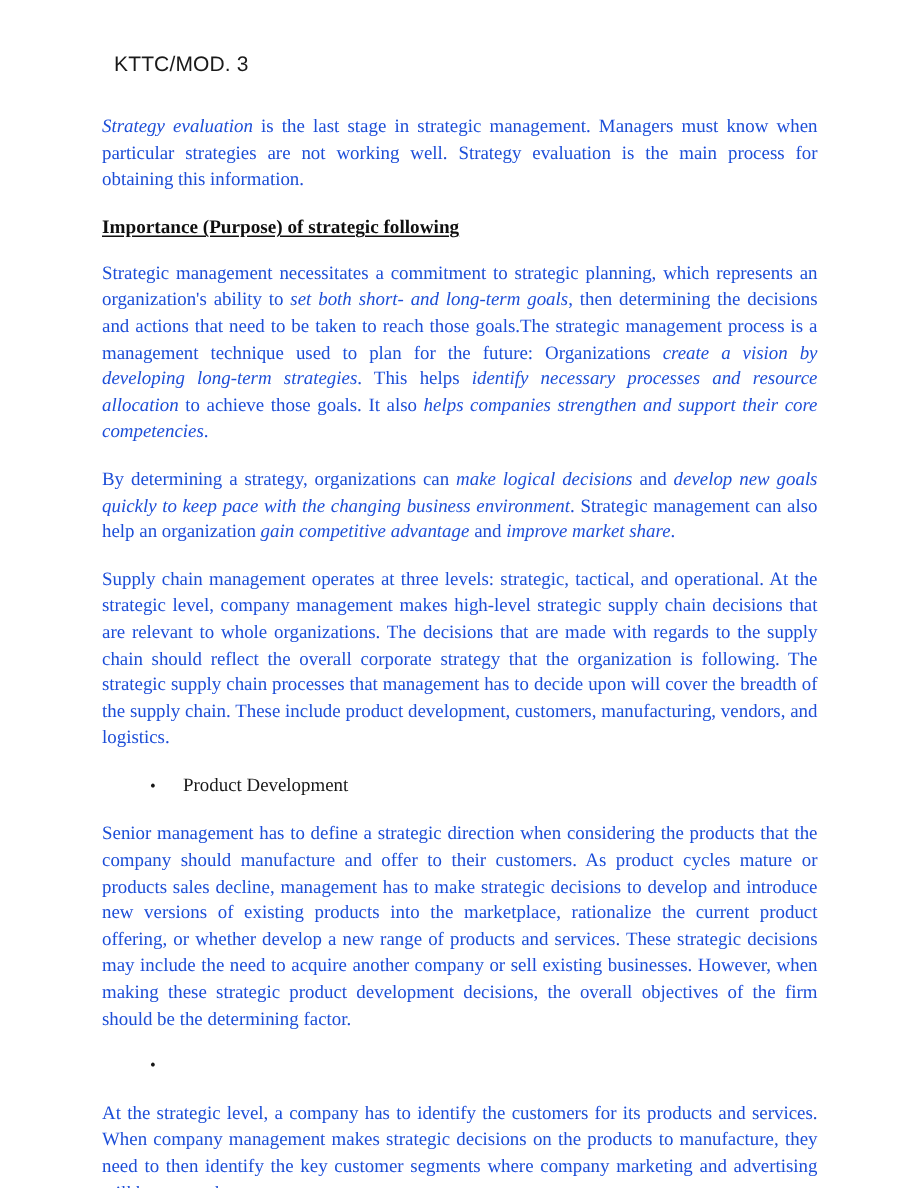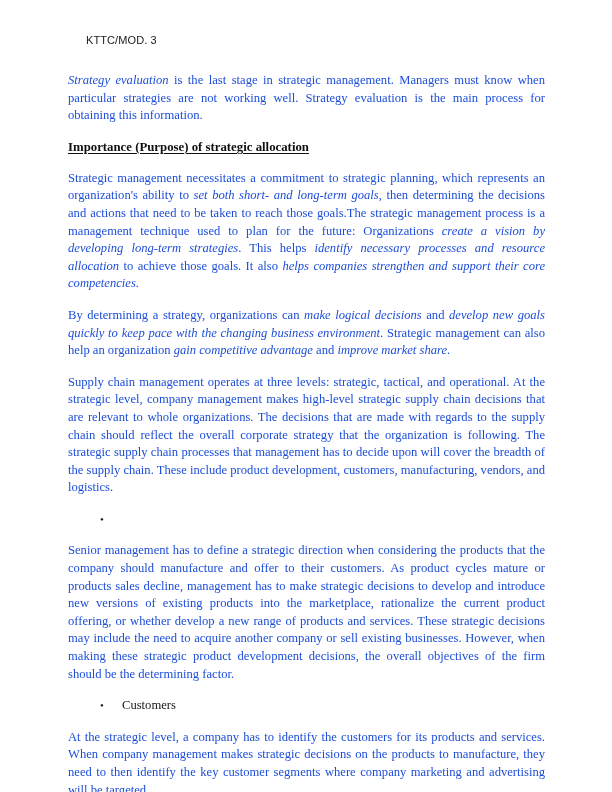--- a/index.html
+++ b/index.html
@@ -15,24 +15,24 @@
     overflow: hidden;
   }
   .content {
     position: absolute;
     left: 68px;
     top: 34px;
     width: 477px;
   }
   .doc-header {
     font-family: "Liberation Sans", sans-serif;
-    font-size: 11px;
+    font-size: 14px;
     color: #1a1a1a;
     letter-spacing: 0.1px;
-    margin: 0 0 26px 18px;
+    margin: 0 0 26px 8px;
   }
   .para {
     font-family: "Liberation Serif", serif;
     font-size: 12.6px;
     line-height: 17.6px;
     color: #1d4ed8;
     text-align: justify;
     text-justify: inter-word;
     margin: 0 0 14px 0;
     hyphens: none;
@@ -79,36 +79,36 @@
 </head>
 <body>
 
 <div class="page">
   <div class="content">
 
     <div class="doc-header">KTTC/MOD. 3</div>
 
     <p class="para"><em class="it">Strategy evaluation</em><span> is the last stage in strategic management. Managers must know when particular strategies are not working well. Strategy evaluation is the main process for obtaining this information.</span></p>
 
-    <h2 class="heading"><span class="htext">Importance (Purpose) of strategic allocation</span></h2>
+    <h2 class="heading"><span class="htext">Importance (Purpose) of strategic following</span></h2>
 
     <p class="para"><span>Strategic management necessitates a commitment to strategic planning, which represents an organization's ability to </span><em class="it">set both short- and long-term goals</em><span>, then determining the decisions and actions that need to be taken to reach those goals.The strategic management process is a management technique used to plan for the future: Organizations </span><em class="it">create a vision by developing long-term strategies</em><span>. This helps </span><em class="it">identify necessary processes and resource allocation</em><span> to achieve those goals. It also </span><em class="it">helps companies strengthen and support their core competencies</em><span>.</span></p>
 
     <p class="para"><span>By determining a strategy, organizations can </span><em class="it">make logical decisions</em><span> and </span><em class="it">develop new goals quickly to keep pace with the changing business environment</em><span>. Strategic management can also help an organization </span><em class="it">gain competitive advantage</em><span> and </span><em class="it">improve market share</em><span>.</span></p>
 
 
     <p class="para">Supply chain management operates at three levels: strategic, tactical, and operational. At the strategic level, company management makes high-level strategic supply chain decisions that are relevant to whole organizations. The decisions that are made with regards to the supply chain should reflect the overall corporate strategy that the organization is following. The strategic supply chain processes that management has to decide upon will cover the breadth of the supply chain. These include product development, customers, manufacturing, vendors, and logistics.</p>
 
     <div class="bullet-row">
       <span class="bullet-dot">•</span>
+      <span class="bullet-label">Product Development</span>
     </div>
 
     <p class="para">Senior management has to define a strategic direction when considering the products that the company should manufacture and offer to their customers. As product cycles mature or products sales decline, management has to make strategic decisions to develop and introduce new versions of existing products into the marketplace, rationalize the current product offering, or whether develop a new range of products and services. These strategic decisions may include the need to acquire another company or sell existing businesses. However, when making these strategic product development decisions, the overall objectives of the firm should be the determining factor.</p>
 
     <div class="bullet-row">
       <span class="bullet-dot">•</span>
-      <span class="bullet-label">Customers</span>
     </div>
 
     <p class="para">At the strategic level, a company has to identify the customers for its products and services. When company management makes strategic decisions on the products to manufacture, they need to then identify the key customer segments where company marketing and advertising will be targeted.</p>
 
   </div>
 </div>
 
 </body></html>

